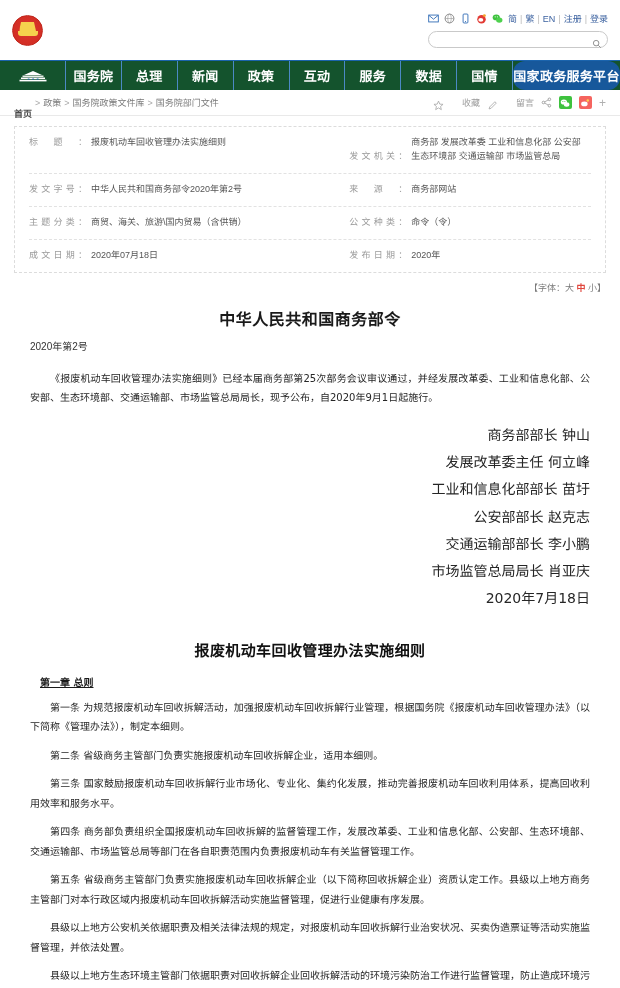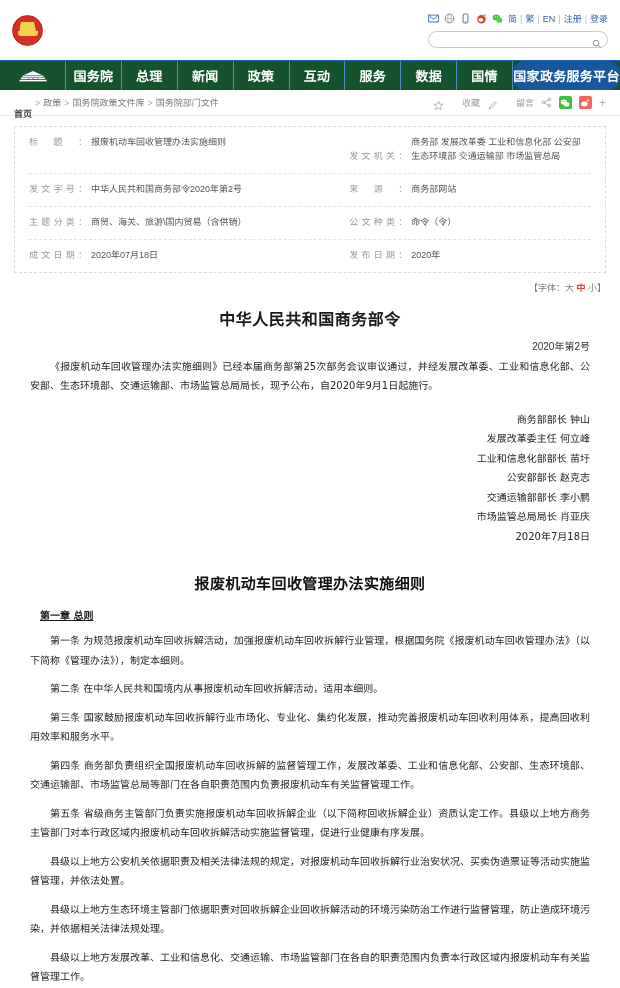--- a/index.html
+++ b/index.html
@@ -144,30 +144,30 @@
   .fontsize a { color: #7a7a7a; text-decoration: none; cursor: pointer; }
 
   
   .article { padding: 12px 30px 22px 30px; }
   .doc-head {
     text-align: center; font-size: 16px; font-weight: bold; color: #1a1a1a;
     letter-spacing: 0.5px; margin-bottom: 8px;
     font-family: "DejaVu Sans", "Liberation Sans", sans-serif;
   }
   .doc-sub {
-    text-align: right; font-size: 10px; color: #333; margin-bottom: 4px;
+    text-align: left; font-size: 10px; color: #333; margin-bottom: 16px;
   }
   p.body {
     font-size: 10px; color: #262626; line-height: 1.95;
     text-indent: 2em; margin: 0 0 9px 0; text-align: justify;
     font-family: "DejaVu Sans", "Liberation Sans", sans-serif;
   }
   .signoff { margin: 14px 0 0 0; }
   .signoff div {
-    text-align: right; font-size: 10px; color: #262626; line-height: 1.95;
+    text-align: right; font-size: 14px; color: #262626; line-height: 1.95;
     font-family: "DejaVu Sans", "Liberation Sans", sans-serif;
   }
   .rule-title {
     text-align: center; font-size: 15px; font-weight: bold; color: #111;
     margin: 26px 0 14px 0; letter-spacing: 0.4px;
     font-family: "DejaVu Sans", "Liberation Sans", sans-serif;
   }
   .chapter {
     font-size: 10px; font-weight: bold; color: #1a1a1a;
     margin: 0 0 9px 0; text-indent: 1em;
@@ -392,21 +392,21 @@
       <div>公安部部长 赵克志</div>
       <div>交通运输部部长 李小鹏</div>
       <div>市场监管总局局长 肖亚庆</div>
       <div>2020年7月18日</div>
     </div>
 
     <div class="rule-title">报废机动车回收管理办法实施细则</div>
     <div class="chapter">第一章 总则</div>
 
     <p class="body">第一条 为规范报废机动车回收拆解活动，加强报废机动车回收拆解行业管理，根据国务院《报废机动车回收管理办法》（以下简称《管理办法》），制定本细则。</p>
-    <p class="body">第二条 在中华人民共和国境内从事报废机动车回收拆解活动，适用本细则。</p>
+    <p class="body">第二条 省级商务主管部门负责实施报废机动车回收拆解企业，适用本细则。</p>
     <p class="body">第三条 国家鼓励报废机动车回收拆解行业市场化、专业化、集约化发展，推动完善报废机动车回收利用体系，提高回收利用效率和服务水平。</p>
     <p class="body">第四条 商务部负责组织全国报废机动车回收拆解的监督管理工作，发展改革委、工业和信息化部、公安部、生态环境部、交通运输部、市场监管总局等部门在各自职责范围内负责报废机动车有关监督管理工作。</p>
     <p class="body">第五条 省级商务主管部门负责实施报废机动车回收拆解企业（以下简称回收拆解企业）资质认定工作。县级以上地方商务主管部门对本行政区域内报废机动车回收拆解活动实施监督管理，促进行业健康有序发展。</p>
     <p class="body">县级以上地方公安机关依据职责及相关法律法规的规定，对报废机动车回收拆解行业治安状况、买卖伪造票证等活动实施监督管理，并依法处置。</p>
     <p class="body">县级以上地方生态环境主管部门依据职责对回收拆解企业回收拆解活动的环境污染防治工作进行监督管理，防止造成环境污染，并依据相关法律法规处理。</p>
     <p class="body">县级以上地方发展改革、工业和信息化、交通运输、市场监管部门在各自的职责范围内负责本行政区域内报废机动车有关监督管理工作。</p>
 
   </div>
 
 </div>

